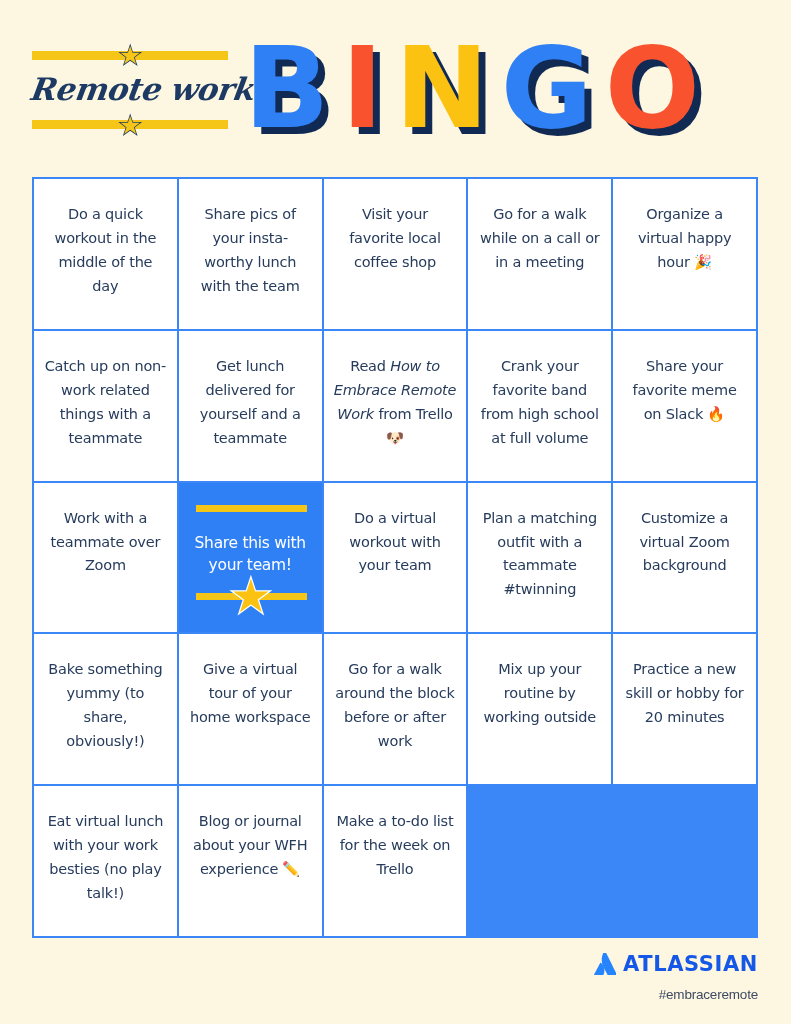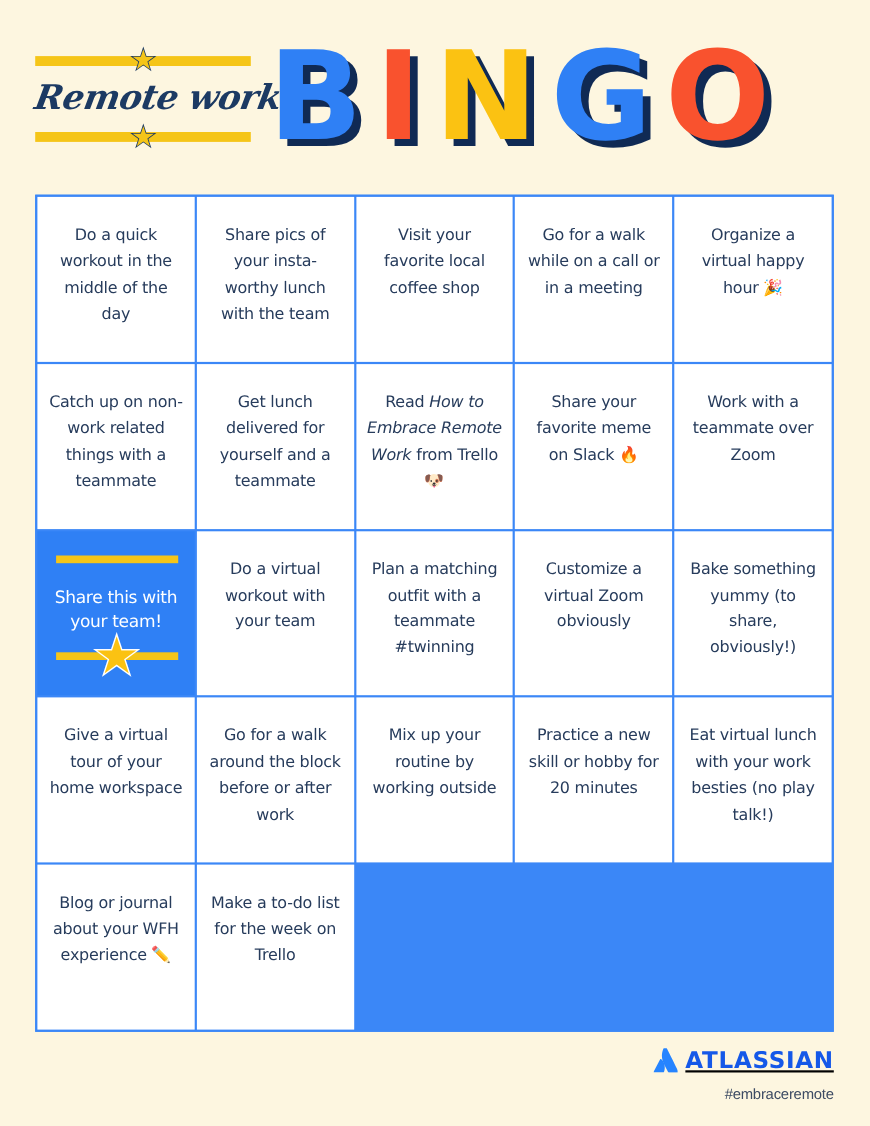--- a/index.html
+++ b/index.html
@@ -189,21 +189,20 @@
     top: 952px;
     width: 260px;
     text-align: right;
   }
 
   .brand {
     display: flex;
     align-items: center;
     justify-content: flex-end;
     gap: 7px;
-    text-decoration: underline;
   }
 
   .brand-mark { display: block; }
 
   .brand-word {
     font-family: "DejaVu Sans", sans-serif;
     font-weight: 700;
     font-size: 21px;
     letter-spacing: 0.6px;
     color: #1558e8;
@@ -259,41 +258,44 @@
     <div class="cell">
       <span class="cell-text">Catch up on non-work related things with a teammate</span>
     </div>
     <div class="cell">
       <span class="cell-text">Get lunch delivered for yourself and a teammate</span>
     </div>
     <div class="cell">
       <span class="cell-text">Read <i>How to Embrace Remote Work</i> from Trello 🐶</span>
     </div>
     <div class="cell">
+      <span class="cell-text">Crank your favorite band from high school at full volume</span>
+    </div>
+    <div class="cell">
       <span class="cell-text">Share your favorite meme on Slack 🔥</span>
     </div>
     <div class="cell">
       <span class="cell-text">Work with a teammate over Zoom</span>
     </div>
     <div class="cell cell-free">
       <div class="free-inner">
         <div class="free-rule free-rule-top"></div>
         <div class="free-text">Share this with your team!</div>
         <div class="free-rule free-rule-bottom"></div>
         <div class="star-lg">★</div>
       </div>
     </div>
     <div class="cell">
       <span class="cell-text">Do a virtual workout with your team</span>
     </div>
     <div class="cell">
       <span class="cell-text">Plan a matching outfit with a teammate #twinning</span>
     </div>
     <div class="cell">
-      <span class="cell-text">Customize a virtual Zoom obviously</span>
+      <span class="cell-text">Customize a virtual Zoom background</span>
     </div>
     <div class="cell">
       <span class="cell-text">Bake something yummy (to share, obviously!)</span>
     </div>
     <div class="cell">
       <span class="cell-text">Give a virtual tour of your home workspace</span>
     </div>
     <div class="cell">
       <span class="cell-text">Go for a walk around the block before or after work</span>
     </div>

